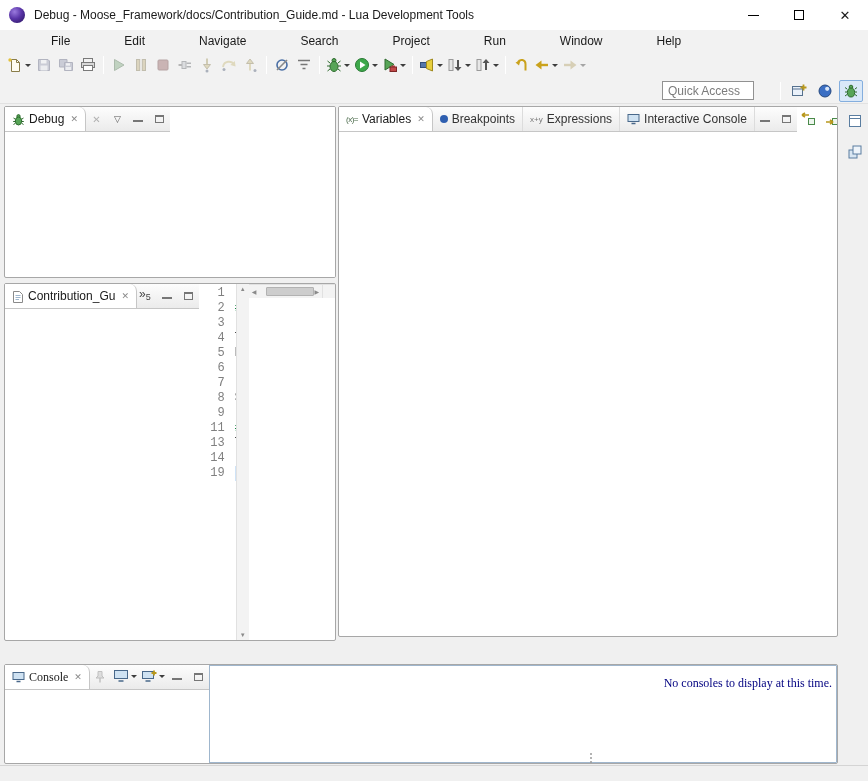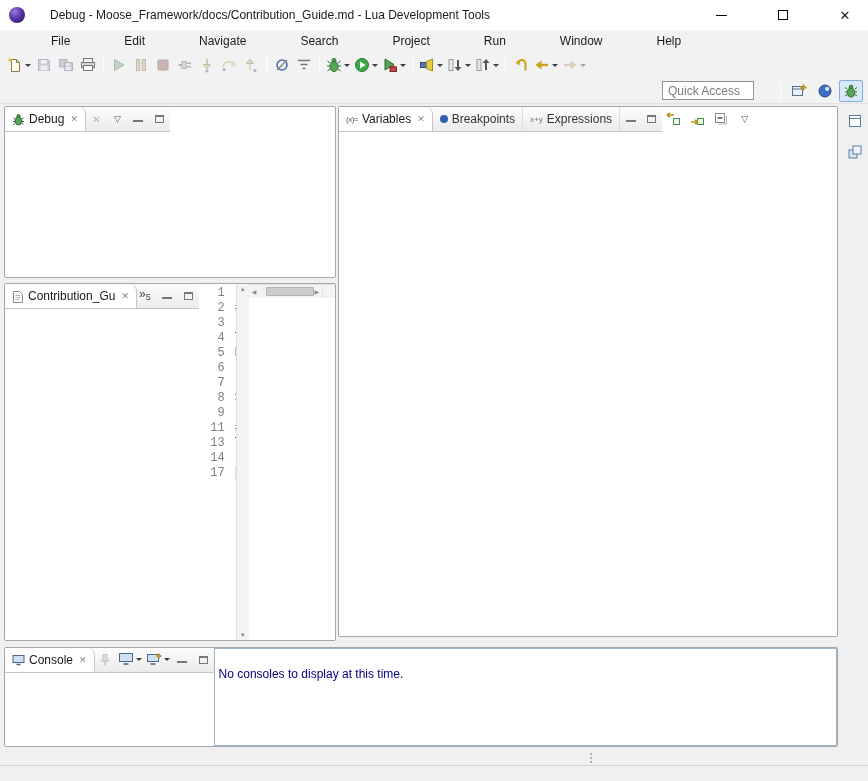--- a/index.html
+++ b/index.html
@@ -4,21 +4,21 @@
 <style>
   * { box-sizing: border-box; }
   html,body { margin:0; padding:0; }
   body {
     width:868px; height:781px; overflow:hidden;
     font-family:"Liberation Sans","DejaVu Sans",sans-serif;
     font-size:12px; color:#1a1a1a; background:#f0f0f0;
   }
 
   
-  .titlebar { height:30px; background:#ffffff; display:flex; align-items:center; padding-left:9px;gap:16px; }
+  .titlebar { height:30px; background:#ffffff; display:flex; align-items:center; padding-left:9px; }
   .app-icon { width:16px; height:16px; border-radius:50%; flex:none;
     background:radial-gradient(circle at 35% 30%, #9a7ade 0%, #5a35a8 45%, #241058 100%); }
   .title-text { margin-left:9px; flex:1; white-space:nowrap; overflow:hidden; }
   .win-btn { width:46px; height:30px; display:flex; align-items:center; justify-content:center; flex:none; }
   .glyph-min { width:11px; height:1px; background:#000; display:block; }
   .glyph-max { width:10px; height:10px; border:1px solid #000; display:block; }
   .glyph-close { font-size:13px; line-height:1; }
 
   
   .menubar { height:22px; background:#f2f2f2; display:flex; align-items:center; padding-left:5px; }
@@ -84,21 +84,21 @@
                   padding-right:4px; gap:2px; background:#fff; }
   .view-content { flex:1; background:#fff; }
 
   
   .ministrip { position:absolute; right:0; top:0; width:26px; height:540px;
                display:flex; flex-direction:column; align-items:center; padding-top:7px; gap:11px; }
   .mbtn { width:20px; height:20px; display:flex; align-items:center; justify-content:center; }
 
   
   .console-body { flex:1; background:#fff; border:1px solid #9fb6cd; margin:0; overflow:hidden; }
-  .console-msg { padding:18px 4px; color:#000080; }
+  .console-msg { padding:10px 4px; color:#000080;text-align:right; }
 
   
   .sash-grip { position:absolute; left:590px; top:649px; display:flex; flex-direction:column; gap:2px; }
   .sash-grip i { width:2px; height:2px; border-radius:1px; background:#9a9a9a; display:block; }
   .statusbar { position:absolute; left:0; right:0; bottom:0; height:16px;
                background:#f0f0f0; border-top:1px solid #d4d4d4; }
 
   
   .ticon-var { font-size:8px; color:#4a6a4a; letter-spacing:-0.5px; }
   .ticon-bp { width:8px; height:8px; border-radius:50%; background:#2f5fb0; display:block; }
@@ -430,21 +430,21 @@
           </div>
         <div class="code-line" data-cls="">
             <span class="ln">13</span>
             <span class="lt"><i class="pfx"></i><span>The following pictures outline some of t</span></span>
           </div>
         <div class="code-line" data-cls="">
             <span class="ln">14</span>
             <span class="lt"><i class="pfx"></i><span></span></span>
           </div>
         <div class="code-line" data-cls="current">
-            <span class="ln">17</span>
+            <span class="ln">19</span>
             <span class="lt"><i class="pfx"></i><span></span></span>
           </div>
       </div>
       <div class="vscroll">
         <span>▲</span>
         <span>▼</span>
       </div>
     </div>
 
     <div class="editor-hrow">
@@ -466,20 +466,27 @@
         <span class="tab-close">✕</span>
       </div>
       <div class="tab inactive">
         <span class="ticon-bp"></span>
         <span class="tab-label">Breakpoints</span>
       </div>
       <div class="tab inactive">
         <span class="ticon-expr">x+y</span>
         <span class="tab-label">Expressions</span>
       </div>
+      <div class="tab inactive">
+        <svg width="13" height="12">
+            <rect x="1" y="1.5" width="11" height="7" fill="#cfe2f2" stroke="#49688a"></rect>
+            <path d="M4.5 10.5h4" stroke="#49688a" stroke-width="1.5"></path>
+          </svg>
+        <span class="tab-label">Interactive Console</span>
+      </div>
       <div class="hdr-spacer"></div>
       <div class="hicon">
           <span class="ico-min"></span>
         </div>
       <div class="hicon">
           <span class="ico-max"></span>
         </div>
     </div>
 
     <div class="view-toolbar">
@@ -517,21 +524,21 @@
         </svg>
     </div>
     <div class="mbtn">
       <svg width="16" height="16">
           <rect x="2" y="6" width="8" height="8" fill="#d9e6f2" stroke="#5a7da0"></rect>
           <rect x="6" y="2" width="8" height="8" fill="#eef4fa" stroke="#5a7da0"></rect>
         </svg>
     </div>
   </div>
 
-  <div class="part" style="left:4px; top:543px; width:834px; height:100px;">
+  <div class="part" style="left:4px; top:560px; width:834px; height:100px;font-family:Liberation Serif, serif;">
     <div class="part-header">
       <div class="tab active">
         <svg width="13" height="12">
             <rect x="1" y="1.5" width="11" height="7" fill="#cfe2f2" stroke="#49688a"></rect>
             <path d="M4.5 10.5h4" stroke="#49688a" stroke-width="1.5"></path>
           </svg>
         <span class="tab-label">Console</span>
         <span class="tab-close">✕</span>
       </div>
       <div class="hdr-spacer"></div>

